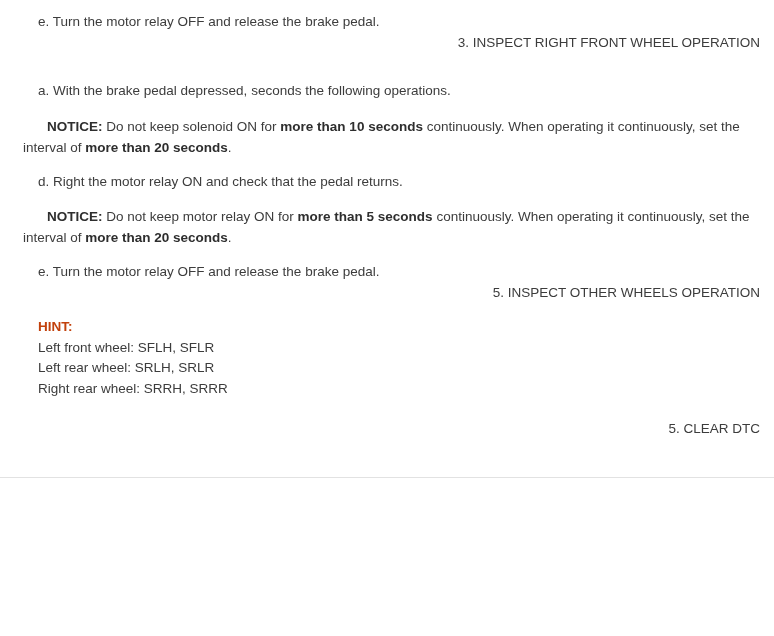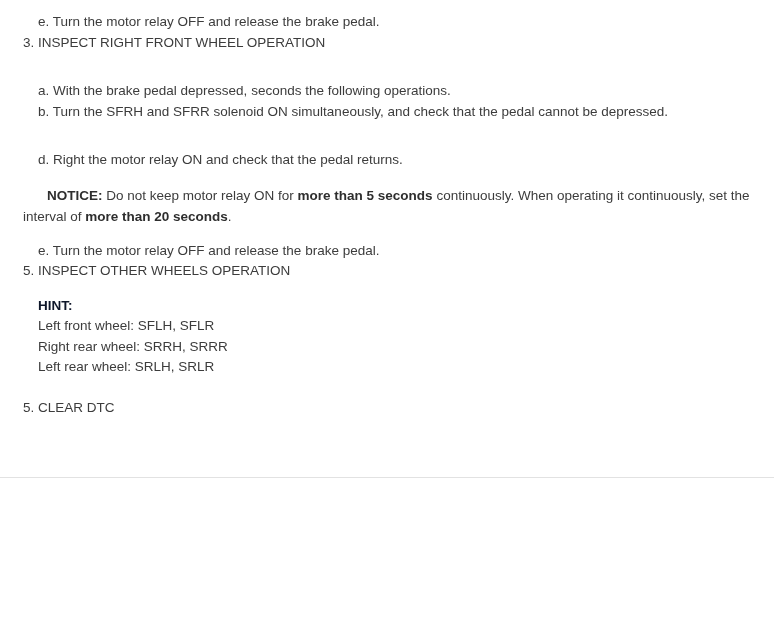--- a/index.html
+++ b/index.html
@@ -20,30 +20,30 @@
     width: 774px;
     height: 502px;
     box-sizing: border-box;
     padding: 12px 14px 0 14px;
   }
   .line {
     line-height: 20.5px;
     white-space: pre-wrap;
   }
   .indent-2 { padding-left: 24px; }
-  .indent-3 { padding-left: 9px; }
+  .indent-3 { padding-left: 9px; text-align: right; }
   .notice-block {
     padding-left: 9px;
     text-indent: 24px;
     line-height: 21px;
   }
   b { font-weight: bold; color: #2e2e2e; }
   .gap-md { height: 14px; }
   .gap-lg { height: 20px; }
-  .hint-label { padding-left: 24px; font-weight: bold; color: #0f172a; }
+  .hint-label { padding-left: 24px; font-weight: bold; color: #c2410c; }
   .bottom-rule {
     position: absolute;
     left: 0;
     right: 0;
     bottom: 24px;
     border-top: 1px solid #e2e2e2;
   }
 </style>
 </head>
 <body>
@@ -52,43 +52,43 @@
 
   <div class="line indent-2">e. Turn the motor relay OFF and release the brake pedal.</div>
   <div class="line indent-3">3. INSPECT RIGHT FRONT WHEEL OPERATION</div>
 
   <div class="gap-md"></div>
 
 
   <div class="gap-md"></div>
 
   <div class="line indent-2">a. With the brake pedal depressed, seconds the following operations.</div>
-  <div class="line indent-2">b. Turn the SFRH and SFRR solenoid ON simultaneously, and check that the pedal cannot be depressed.</div>
 
   <div class="gap-md"></div>
 
+  <div class="line notice-block"><b>NOTICE:</b><span> Do not keep solenoid ON for </span><b>more than 10 seconds</b><span> continuously. When operating it continuously, set the interval of </span><b>more than 20 seconds</b><span>.</span></div>
 
   <div class="gap-md"></div>
 
   <div class="line indent-2">d. Right the motor relay ON and check that the pedal returns.</div>
 
   <div class="gap-md"></div>
 
   <div class="line notice-block"><b>NOTICE:</b><span> Do not keep motor relay ON for </span><b>more than 5 seconds</b><span> continuously. When operating it continuously, set the interval of </span><b>more than 20 seconds</b><span>.</span></div>
 
   <div class="gap-md"></div>
 
   <div class="line indent-2">e. Turn the motor relay OFF and release the brake pedal.</div>
   <div class="line indent-3">5. INSPECT OTHER WHEELS OPERATION</div>
 
   <div class="gap-md"></div>
 
   <div class="line hint-label">HINT:</div>
   <div class="line indent-2">Left front wheel: SFLH, SFLR</div>
+  <div class="line indent-2">Left rear wheel: SRLH, SRLR</div>
   <div class="line indent-2">Right rear wheel: SRRH, SRRR</div>
-  <div class="line indent-2">Left rear wheel: SRLH, SRLR</div>
 
   <div class="gap-lg"></div>
 
   <div class="line indent-3">5. CLEAR DTC</div>
 
   <div class="bottom-rule"></div>
 </div>
 
 </body></html>

